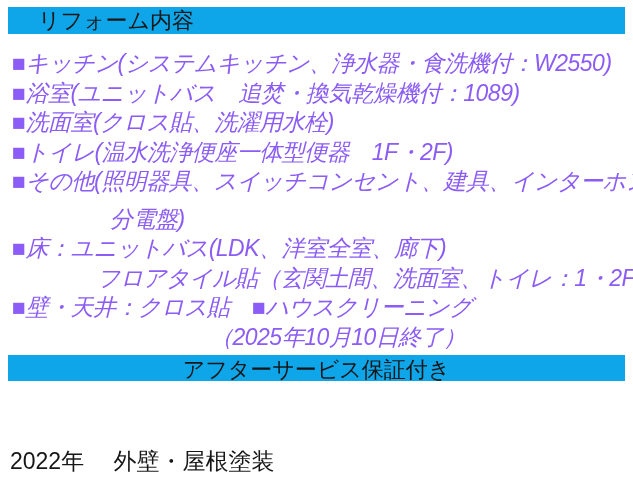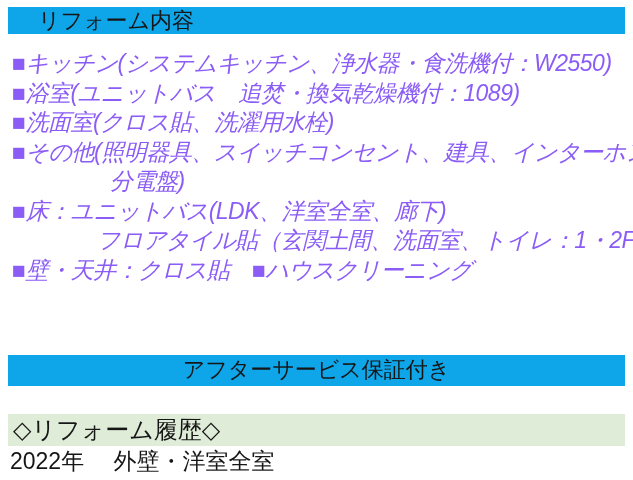--- a/index.html
+++ b/index.html
@@ -46,27 +46,27 @@
     font-size: 23px;
     line-height: 29.5px;
     letter-spacing: -0.5px;
     color: #8b5cf6;
     font-style: italic;
   }
   .line {
     white-space: nowrap;
     height: 29.5px;
   }
-  .line.indent-a { padding-left: 98px; }   
+  .line.indent-a { padding-left: 98px; margin-top: 8px; }   
   .line.indent-b { padding-left: 85px; }   
   .line.indent-c { padding-left: 198px; }  
   
   .bar-after {
     top: 355px;
-    height: 31px;
+    height: 26px;
     line-height: 29px;
     font-size: 22px;
     text-align: center;
   }
   
   .history-bar {
     position: absolute;
     left: 8px;
     top: 414px;
     width: 617px;
@@ -95,30 +95,29 @@
 <div class="sheet">
 
   <div class="bar bar-top">
     <span>リフォーム内容</span>
   </div>
 
   <div class="content">
     <div class="line">■キッチン(システムキッチン、浄水器・食洗機付：W2550)</div>
     <div class="line">■浴室(ユニットバス　追焚・換気乾燥機付：1089)</div>
     <div class="line">■洗面室(クロス貼、洗濯用水栓)</div>
+    <div class="line">■トイレ(温水洗浄便座一体型便器　1F・2F)</div>
     <div class="line">■その他(照明器具、スイッチコンセント、建具、インターホン、</div>
     <div class="line indent-a">分電盤)</div>
     <div class="line">■床：ユニットバス(LDK、洋室全室、廊下)</div>
     <div class="line indent-b">フロアタイル貼（玄関土間、洗面室、トイレ：1・2F）</div>
     <div class="line">■壁・天井：クロス貼　■ハウスクリーニング</div>
+    <div class="line indent-c">（2025年10月10日終了）</div>
   </div>
 
   <div class="bar bar-after">
     <span>アフターサービス保証付き</span>
   </div>
 
-  <div class="history-bar">
-    <span>◇リフォーム履歴◇</span>
-  </div>
 
-  <div class="history-entry">2022年　 外壁・洋室全室</div>
+  <div class="history-entry">2022年　 外壁・屋根塗装</div>
 
 </div>
 
 </body></html>

